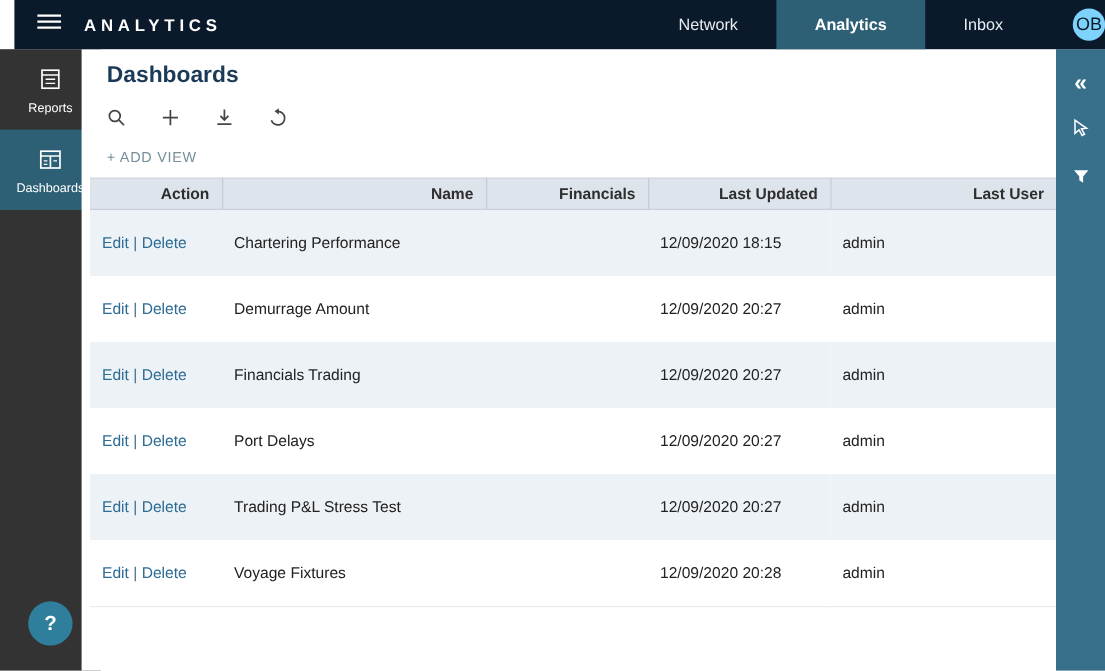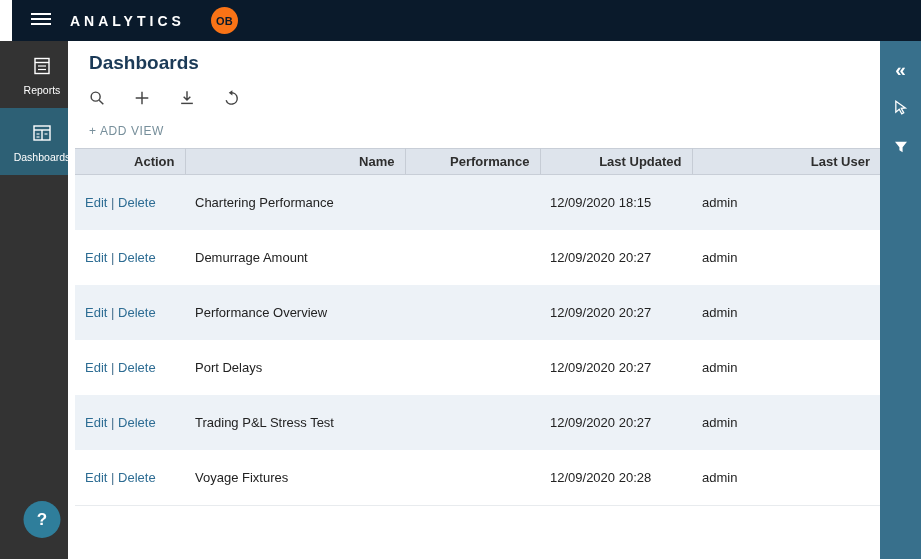--- a/index.html
+++ b/index.html
@@ -6,21 +6,21 @@
   html,body { width:921px; height:559px; font-family:"Liberation Sans", sans-serif; background:#fff; overflow:hidden; }
   .screen { position:relative; width:921px; height:559px; }
 
   
   .topbar { position:absolute; top:0; left:12px; width:921px; height:41px; background:#0a1a2b; display:flex; align-items:stretch; z-index:5; }
   .hamburger { width:58px; display:flex; align-items:center; justify-content:center; cursor:pointer; }
   .app-title { color:#fff; font-weight:bold; font-size:14px; letter-spacing:4px; display:flex; align-items:center; }
   .top-tabs { margin-left:auto; display:flex; align-items:stretch; }
   .top-tab { display:flex; align-items:center; padding:0 32px; color:#e8edf2; font-size:13.5px; cursor:pointer; }
   .top-tab.active { background:#2d6075; color:#fff; font-weight:bold; }
-  .avatar { align-self:center; width:27px; height:27px; border-radius:50%; background:#f97316; color:#0a1a2b; font-weight:bold; font-size:11px; display:flex; align-items:center; justify-content:center; margin:0 12px 0 26px; cursor:pointer; }
+  .avatar { align-self:center; width:27px; height:27px; border-radius:50%; background:#7dd3fc; color:#0a1a2b; font-weight:normal; font-size:15px; display:flex; align-items:center; justify-content:center; margin:0 12px 0 26px; cursor:pointer; }
 
   
   .left-sidebar { position:absolute; top:41px; left:0; bottom:0; width:84px; background:#333333; }
   .side-item { display:flex; flex-direction:column; align-items:center; gap:7px; padding:14px 2px 12px; color:#fff; font-size:10.5px; cursor:pointer; text-align:center; }
   .side-item.active { background:#2d6075; }
   .side-item svg { display:block; }
   .help-btn { position:absolute; bottom:21px; left:50%; transform:translateX(-50%); width:37px; height:37px; border-radius:50%; background:#2f7e9b; color:#fff; font-size:17px; font-weight:bold; display:flex; align-items:center; justify-content:center; cursor:pointer; }
 
   
   .right-sidebar { position:absolute; top:41px; right:0; bottom:0; width:41px; background:#38708c; display:flex; flex-direction:column; align-items:center; padding-top:8px; }
@@ -56,20 +56,25 @@
         <svg width="20" height="14" viewBox="0 0 20 14">
             <g stroke="#ffffff" stroke-width="2">
               <line x1="0" y1="2" x2="20" y2="2"></line>
               <line x1="0" y1="7" x2="20" y2="7"></line>
               <line x1="0" y1="12" x2="20" y2="12"></line>
             </g>
           </svg>
       </span>
     </div>
     <div class="app-title">ANALYTICS</div>
+    <div class="top-tabs">
+      <div class="top-tab">Network</div>
+      <div class="top-tab active">Analytics</div>
+      <div class="top-tab">Inbox</div>
+    </div>
     <div class="avatar">OB</div>
   </div>
 
   <div class="left-sidebar">
     <div class="side-item">
       <span>
         <svg width="22" height="22" viewBox="0 0 22 22" fill="none" stroke="#ffffff" stroke-width="1.4">
             <rect x="4" y="3.5" width="14" height="15"></rect>
             <line x1="4" y1="7.5" x2="18" y2="7.5"></line>
             <line x1="7" y1="11" x2="15" y2="11" stroke-width="1.2"></line>
@@ -150,21 +155,21 @@
         <col class="c-action">
           <col class="c-name">
           <col class="c-desc">
           <col class="c-updated">
           <col class="c-user">
       </colgroup>
       <thead>
         <tr>
           <th>Action</th>
           <th>Name</th>
-          <th>Performance</th>
+          <th>Financials</th>
           <th>Last Updated</th>
           <th>Last User</th>
         </tr>
       </thead>
       <tbody>
           <tr>
         <td><span class="link">Edit</span> <span class="sep">|</span> <span class="link">Delete</span></td>
         <td>Chartering Performance</td>
         <td></td>
         <td>12/09/2020 18:15</td>
@@ -172,21 +177,21 @@
       </tr>
           <tr>
         <td><span class="link">Edit</span> <span class="sep">|</span> <span class="link">Delete</span></td>
         <td>Demurrage Amount</td>
         <td></td>
         <td>12/09/2020 20:27</td>
         <td>admin</td>
       </tr>
           <tr>
         <td><span class="link">Edit</span> <span class="sep">|</span> <span class="link">Delete</span></td>
-        <td>Performance Overview</td>
+        <td>Financials Trading</td>
         <td></td>
         <td>12/09/2020 20:27</td>
         <td>admin</td>
       </tr>
           <tr>
         <td><span class="link">Edit</span> <span class="sep">|</span> <span class="link">Delete</span></td>
         <td>Port Delays</td>
         <td></td>
         <td>12/09/2020 20:27</td>
         <td>admin</td>

